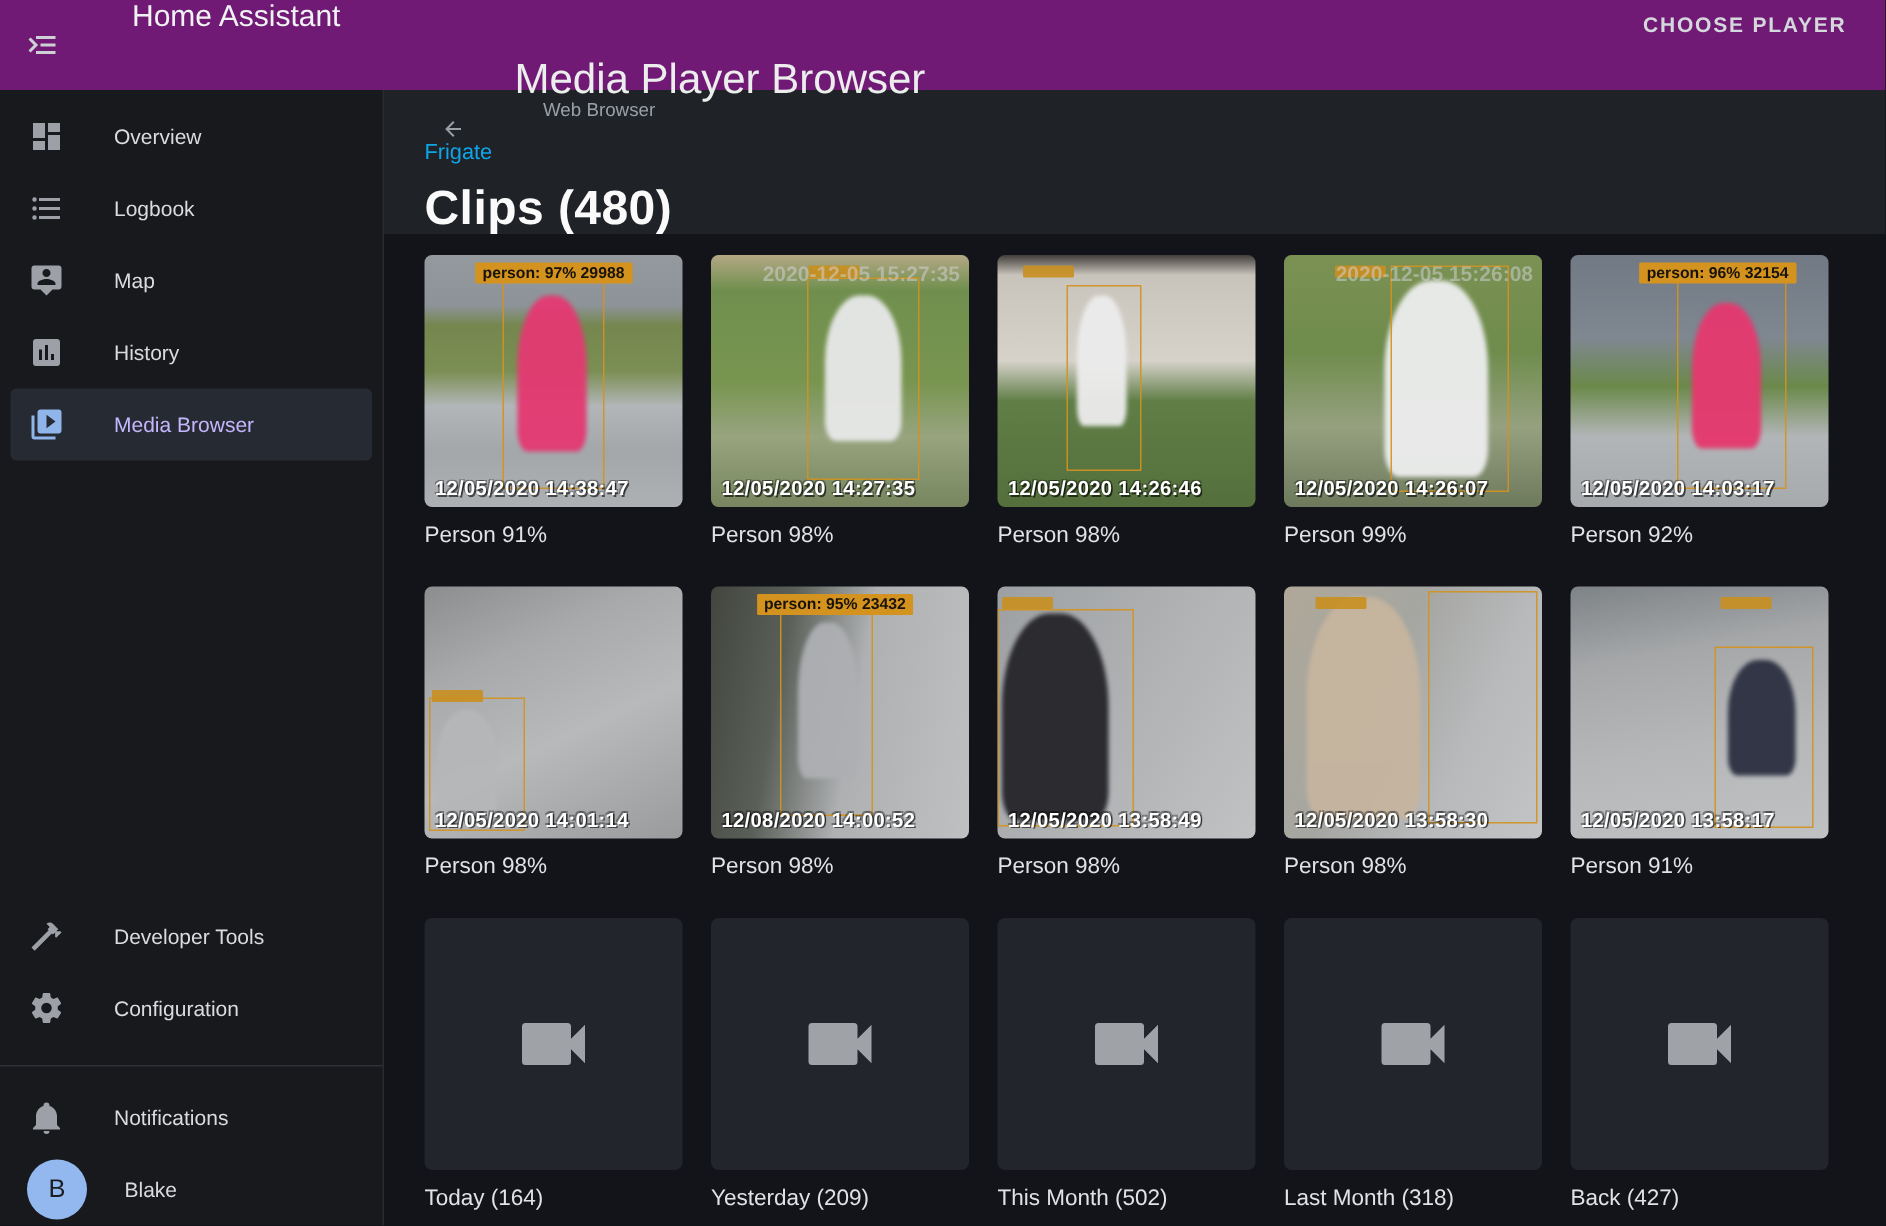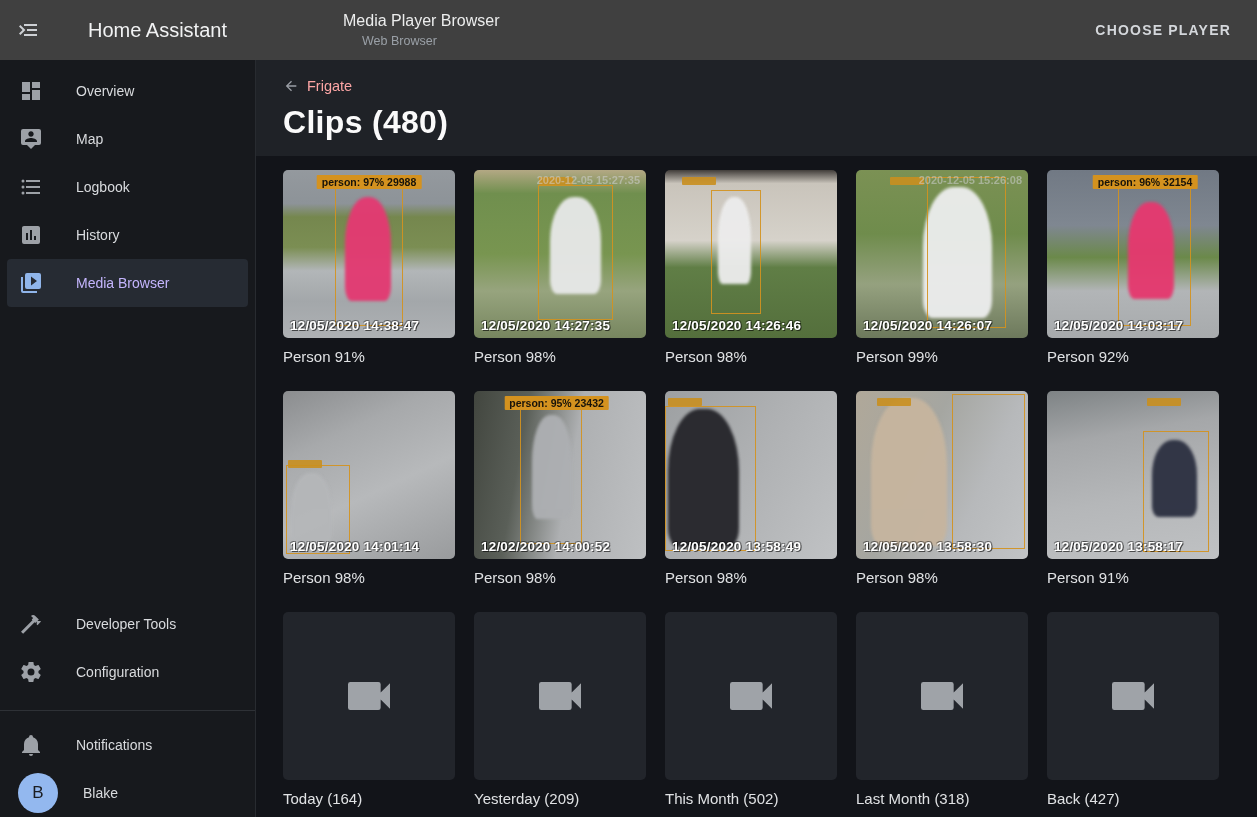--- a/index.html
+++ b/index.html
@@ -1,26 +1,26 @@
 <!DOCTYPE html>
 <html><head>
 <meta charset="utf-8">
 <style>
   * { margin:0; padding:0; box-sizing:border-box; }
   html,body { width:1257px; height:817px; overflow:hidden; background:#121419;
     font-family:"Liberation Sans","DejaVu Sans",sans-serif; }
   .app { width:1257px; height:817px; display:flex; flex-direction:column; }
 
   
-  .topbar { height:60px; background:#404040; display:flex; align-items:center; position:relative; flex:0 0 60px; }
+  .topbar { height:60px; background:#701a75; display:flex; position:relative; flex:0 0 60px; }
   .menu-btn { width:56px; height:60px; display:flex; align-items:center; justify-content:center; cursor:pointer; }
   .menu-btn svg { width:24px; height:24px; fill:#cdd0d4; transform:scaleX(-1); }
   .app-title { color:#f1f2f3; font-size:20px; margin-left:32px; }
   .page-title-block { position:absolute; left:343px; top:9px; }
-  .page-title { color:#eceded; font-size:16px; line-height:24px; }
+  .page-title { color:#eceded; font-size:28px; line-height:24px;margin-top:32px; }
   .page-subtitle { color:#9aa0a7; font-size:12.5px; line-height:17px;margin-left:19px; }
   .choose-player { margin-left:auto; margin-right:18px; color:#d4d7db; font-size:14px; font-weight:600;
     letter-spacing:1.2px; padding:8px 8px; cursor:pointer; }
 
   
   .body { flex:1; display:flex; min-height:0; }
 
   
   .sidebar { width:256px; flex:0 0 256px; background:#17191d; border-right:1px solid #282b30;
     display:flex; flex-direction:column; padding-top:7px; }
@@ -35,39 +35,39 @@
   .side-spacer { flex:1; }
   .side-divider { height:1px; background:#2e3136; margin:14px 0 10px 0; }
   .avatar { width:40px; height:40px; border-radius:50%; background:#93b8ef; color:#1b1d21;
     display:flex; align-items:center; justify-content:center; font-size:17px; flex:0 0 40px; margin-left:-8px; }
   .side-item.user { padding-left:19px; }
   .side-item.user .lbl { margin-left:25px; }
 
   
   .main { flex:1; display:flex; flex-direction:column; min-width:0; }
   .main-header { height:96px; flex:0 0 96px; background:#1f2227; padding:18px 0 0 27px; }
-  .back-link { display:flex; align-items:center; color:#fca5a5; font-size:14.5px; cursor:pointer; width:fit-content; }
+  .back-link { display:flex; align-items:center; color:#0ea5e9; font-size:14.5px; cursor:pointer; width:fit-content;flex-direction:column; }
   .back-link svg { width:16px; height:16px; fill:#9b9fa6; margin-right:8px; }
   .clips-title { color:#fafafa; font-size:32px; font-weight:700; margin-top:10px; letter-spacing:.3px; }
   .content { flex:1; background:#121419; overflow:hidden; }
   .grid { display:grid; grid-template-columns:repeat(5,172px); column-gap:19px; row-gap:24px;
     padding:14px 24px 20px 27px; }
 
   
   .cell { width:199px; cursor:pointer; }
   .thumb { width:172px; height:168px; border-radius:5px; overflow:hidden; position:relative;
     background:var(--bg,#555); }
   .fig { position:absolute; border-radius:45% 45% 14% 14%; filter:blur(1.5px); opacity:.96;
     left:var(--fl); top:var(--ft); width:var(--fw); height:var(--fh); background:var(--fc); }
   .bbox { position:absolute; border:1.5px solid rgba(210,146,32,.92);
     left:var(--bl); top:var(--bt); width:var(--bw); height:var(--bh); }
   .chip { position:absolute; top:3%; transform:translateX(-50%); background:#d4921f; color:#17130a;
     font-size:10.5px; font-weight:700; padding:1px 5px; white-space:nowrap; border-radius:1px; }
   .tinychip { position:absolute; width:34px; height:8px; background:rgba(201,143,31,.9); border-radius:1px; }
-  .osd { position:absolute; top:4px; right:6px; font-size:11px; color:rgba(214,214,220,.5); font-weight:600; }
+  .osd { position:absolute; top:4px; right:6px; font-size:14px; color:rgba(214,214,220,.5); font-weight:600; }
   .ts { position:absolute; left:7px; bottom:5px; color:#ffffff; font-size:13.5px; font-weight:700;
     letter-spacing:.2px; white-space:nowrap;
     text-shadow:1px 1px 0 rgba(0,0,0,.6), -1px -1px 0 rgba(0,0,0,.35), 1px -1px 0 rgba(0,0,0,.35);margin-top:10px; }
   .caption { margin-top:9px; color:#e0e2e4; font-size:15px; line-height:20px; }
 
   
   .folder-card { width:172px; height:168px; border-radius:5px; background:#22252b;
     display:flex; align-items:center; justify-content:center; }
   .folder-card svg { width:56px; height:56px; fill:#9fa3a8; }
 </style>
@@ -97,32 +97,32 @@
         <span class="ico">
           <svg viewBox="0 0 24 24">
               <path d="M13,3V9H21V3H13M3,13H11V3H3V13M3,21H11V15H3V21M13,21H21V11H13V21Z"></path>
             </svg>
         </span>
         <span class="lbl">Overview</span>
       </div>
       <div class="side-item">
         <span class="ico">
           <svg viewBox="0 0 24 24">
+              <path d="M7,5H21V7H7V5M7,13V11H21V13H7M4,4.5A1.5,1.5 0 0,1 5.5,6A1.5,1.5 0 0,1 4,7.5A1.5,1.5 0 0,1 2.5,6A1.5,1.5 0 0,1 4,4.5M4,10.5A1.5,1.5 0 0,1 5.5,12A1.5,1.5 0 0,1 4,13.5A1.5,1.5 0 0,1 2.5,12A1.5,1.5 0 0,1 4,10.5M7,19V17H21V19H7M4,16.5A1.5,1.5 0 0,1 5.5,18A1.5,1.5 0 0,1 4,19.5A1.5,1.5 0 0,1 2.5,18A1.5,1.5 0 0,1 4,16.5Z"></path>
+            </svg>
+        </span>
+        <span class="lbl">Logbook</span>
+      </div>
+      <div class="side-item">
+        <span class="ico">
+          <svg viewBox="0 0 24 24">
               <path d="M20,2H4A2,2 0 0,0 2,4V16A2,2 0 0,0 4,18H8L12,22L16,18H20A2,2 0 0,0 22,16V4A2,2 0 0,0 20,2M12,4.3C13.5,4.3 14.7,5.5 14.7,7C14.7,8.5 13.5,9.7 12,9.7C10.5,9.7 9.3,8.5 9.3,7C9.3,5.5 10.5,4.3 12,4.3M18,15H6V14.1C6,12.1 10,11 12,11C14,11 18,12.1 18,14.1V15Z"></path>
             </svg>
         </span>
         <span class="lbl">Map</span>
-      </div>
-      <div class="side-item">
-        <span class="ico">
-          <svg viewBox="0 0 24 24">
-              <path d="M7,5H21V7H7V5M7,13V11H21V13H7M4,4.5A1.5,1.5 0 0,1 5.5,6A1.5,1.5 0 0,1 4,7.5A1.5,1.5 0 0,1 2.5,6A1.5,1.5 0 0,1 4,4.5M4,10.5A1.5,1.5 0 0,1 5.5,12A1.5,1.5 0 0,1 4,13.5A1.5,1.5 0 0,1 2.5,12A1.5,1.5 0 0,1 4,10.5M7,19V17H21V19H7M4,16.5A1.5,1.5 0 0,1 5.5,18A1.5,1.5 0 0,1 4,19.5A1.5,1.5 0 0,1 2.5,18A1.5,1.5 0 0,1 4,16.5Z"></path>
-            </svg>
-        </span>
-        <span class="lbl">Logbook</span>
       </div>
       <div class="side-item">
         <span class="ico">
           <svg viewBox="0 0 24 24">
               <path d="M19,3H5C3.89,3 3,3.89 3,5V19A2,2 0 0,0 5,21H19A2,2 0 0,0 21,19V5C21,3.89 20.11,3 19,3M9,17H7V10H9V17M13,17H11V7H13V17M17,17H15V13H17V17Z"></path>
             </svg>
         </span>
         <span class="lbl">History</span>
       </div>
       <div class="side-item selected">
@@ -250,21 +250,21 @@
     </div>
     <div class="caption">Person 98%</div>
   </div>
 
   <div class="cell">
     <div class="thumb" style="--bg: linear-gradient(100deg,#42463f 0%,#5a5f58 28%,#aeb0b2 55%,#bec0c2 100%);">
       <div class="fig" style="--fl: 34%; --ft: 14%; --fw: 23%; --fh: 62%; --fc: #adafb2;"></div>
       <div class="bbox" style="--bl: 27%; --bt: 7%; --bw: 36%; --bh: 84%;"></div>
       <span class="chip" style="left: 48%;">person: 95% 23432</span>
 
-      <span class="ts">12/02/2020 14:00:52</span>
+      <span class="ts">12/08/2020 14:00:52</span>
     </div>
     <div class="caption">Person 98%</div>
   </div>
 
   <div class="cell">
     <div class="thumb" style="--bg: linear-gradient(120deg,#9da0a2 0%,#aeb0b2 45%,#c0c2c4 100%);">
       <div class="fig" style="--fl: 2%; --ft: 11%; --fw: 41%; --fh: 82%; --fc: #26262b;"></div>
       <div class="bbox" style="--bl: 0%; --bt: 9%; --bw: 53%; --bh: 86%;"></div>
 
       <span class="tinychip" style="left: 2%; top: 4%;"></span>

